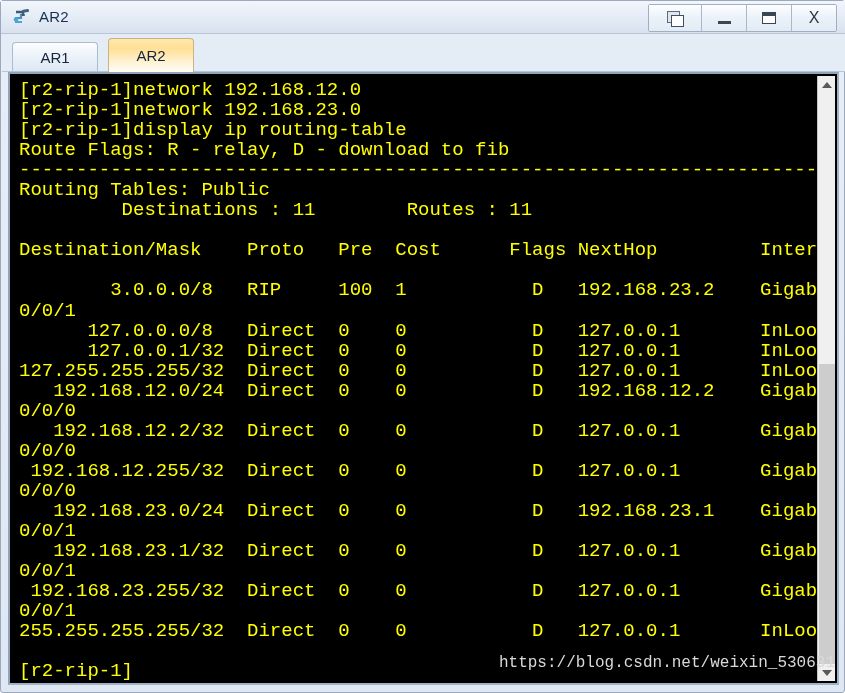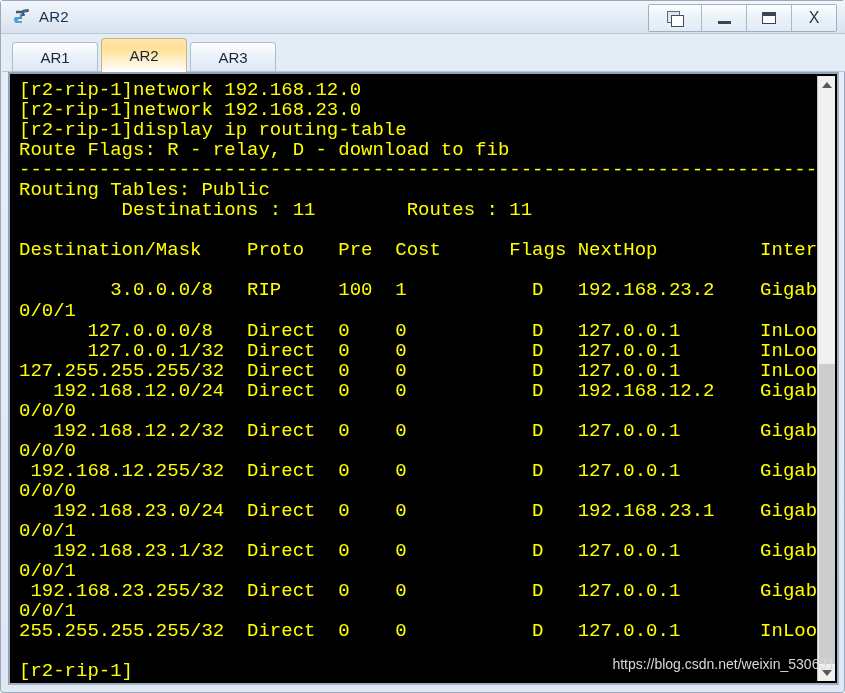--- a/index.html
+++ b/index.html
@@ -122,21 +122,21 @@
   .tabs-inner {
     position: absolute;
     left: 10px; top: 4px;
     display: flex;
     align-items: flex-end;
     height: 34px;
   }
   .tab {
     height: 30px;
     min-width: 86px;
-    margin-right: 3px;
+    margin-right: 10px;
     box-sizing: border-box;
     border: 1px solid #a8bcd2;
     border-bottom: none;
     border-radius: 4px 4px 0 0;
     background: linear-gradient(to bottom,#fdfeff 0%, #eaf1f9 50%, #dde7f3 100%);
     display: flex;
     align-items: center;
     justify-content: center;
     font-size: 15px;
     color: #1c3category;
@@ -229,22 +229,22 @@
     height: 300px;
     background: #cdcdcd;
     cursor: default;
   }
 
   
   .watermark {
     position: absolute;
     right: 2px;
     bottom: 11px;
-    font-family: Liberation Sans, sans-serif;
-    font-size: 14px;
+    font-family: Liberation Mono, monospace;
+    font-size: 16px;
     color: #d9d9d9;
     white-space: nowrap;
     pointer-events: none;
   }
 </style>
 </head>
 <body>
 
 <div class="window">
 
@@ -281,23 +281,20 @@
     </div>
   </div>
 
   <div class="tabstrip">
     <div class="tabs-inner">
       <div class="tab">
         <span>AR1</span>
       </div>
       <div class="tab active">
         <span>AR2</span>
-      </div>
-      <div class="tab">
-        <span>AR3</span>
       </div>
     </div>
     <div class="tabstrip-fill"></div>
   </div>
 
   <div class="term-frame">
     <div class="term-inner">
       <pre class="term-text">[r2-rip-1]network 192.168.12.0
 [r2-rip-1]network 192.168.23.0
 [r2-rip-1]display ip routing-table

